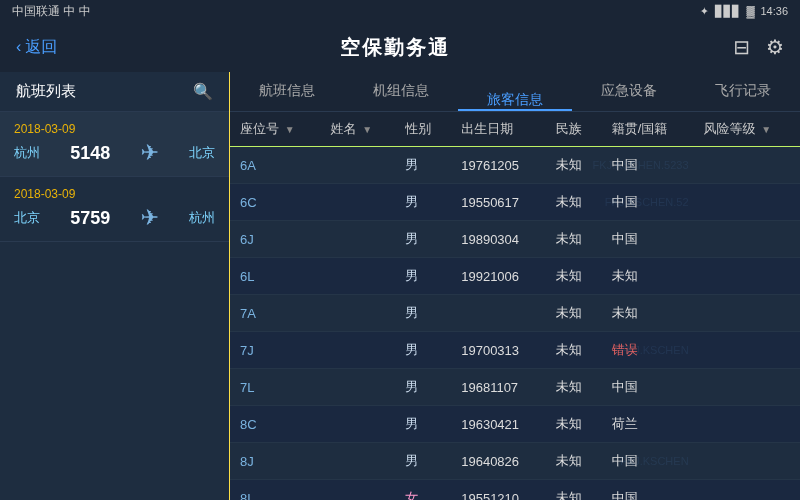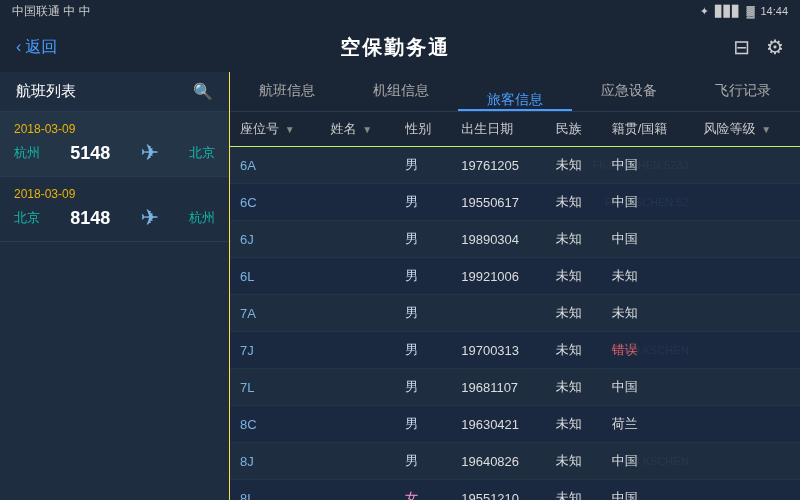--- a/index.html
+++ b/index.html
@@ -91,21 +91,21 @@
     }
     .flight-item.active { background: #253548; }
     .flight-date { font-size: 12px; color: #eab308; margin-bottom: 4px; }
     .flight-row {
       display: flex;
       align-items: center;
       justify-content: space-between;
     }
     .flight-number { font-size: 18px; font-weight: bold; color: #fff; text-align: center; }
     .flight-plane { font-size: 22px; color: #7ab3e0; }
-    .flight-city { font-size: 13px; color: #14b8a6; }
+    .flight-city { font-size: 13px; color: #7dd3fc; }
 
     
     .content {
       flex: 1;
       display: flex;
       flex-direction: column;
       background: #1e2d40;
       overflow: hidden;
     }
 
@@ -196,21 +196,21 @@
   </style>
 </head>
 <body>
 
 <div class="status-bar">
   <span class="status-left">中国联通 中 中</span>
   <div class="status-right">
     <span>✦</span>
     <span>▊▊▊</span>
     <span>▓</span>
-    <span>14:44</span>
+    <span>14:36</span>
   </div>
 </div>
 
 <div class="header">
   <div class="back-btn">
     <span>‹</span>
     <span>返回</span>
   </div>
   <span class="header-title">空保勤务通</span>
   <div class="header-icons">
@@ -234,21 +234,21 @@
         <span class="flight-number">5148</span>
         <span class="flight-plane">✈</span>
         <span class="flight-city">北京</span>
       </div>
     </div>
 
     <div class="flight-item">
       <div class="flight-date">2018-03-09</div>
       <div class="flight-row">
         <span class="flight-city">北京</span>
-        <span class="flight-number">8148</span>
+        <span class="flight-number">5759</span>
         <span class="flight-plane">✈</span>
         <span class="flight-city">杭州</span>
       </div>
     </div>
   </div>
 
   <div class="content">
 
     <div class="tab-bar">
       <div class="tab">

